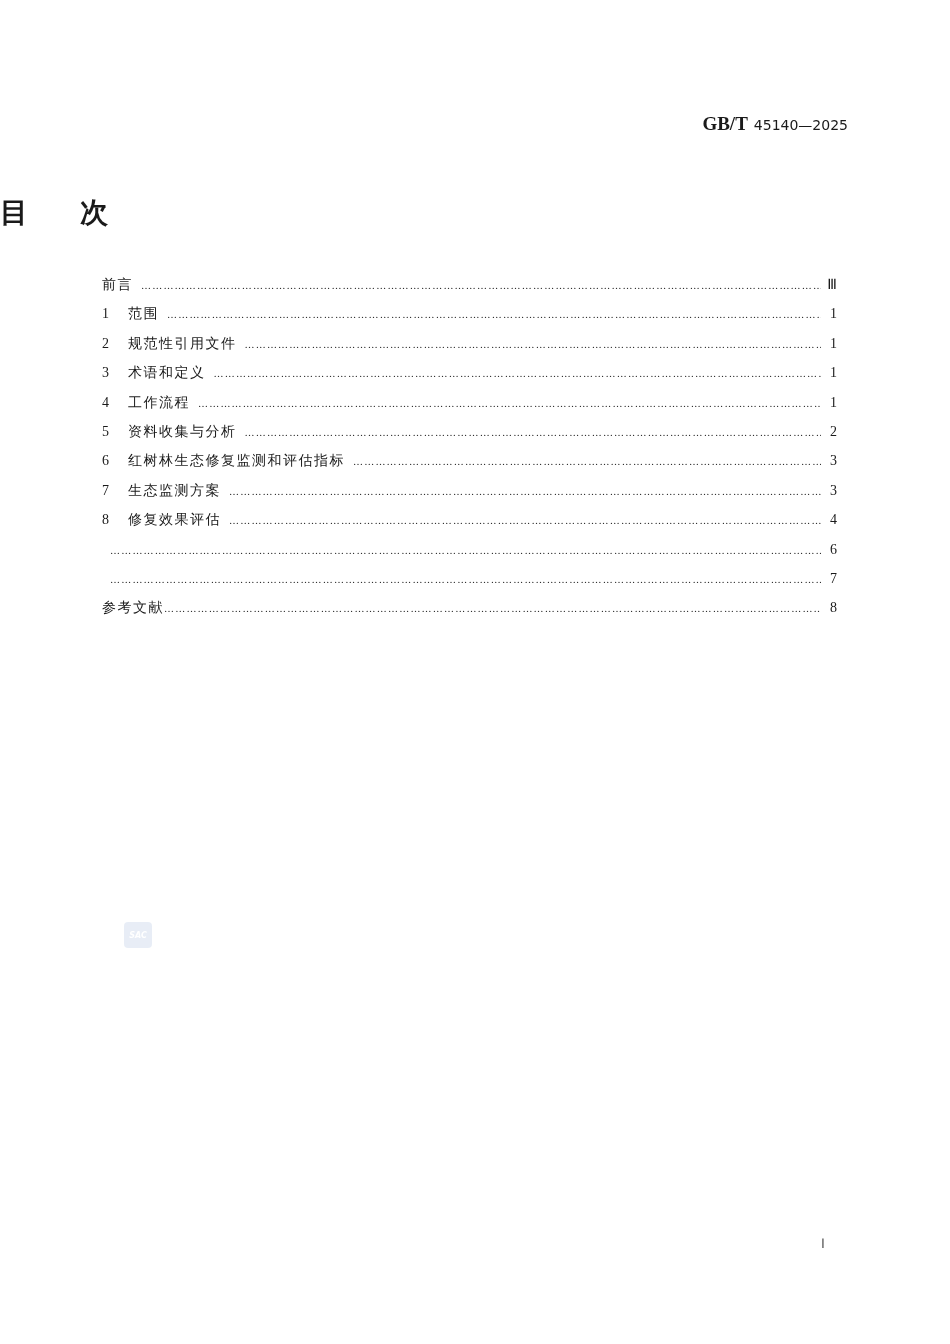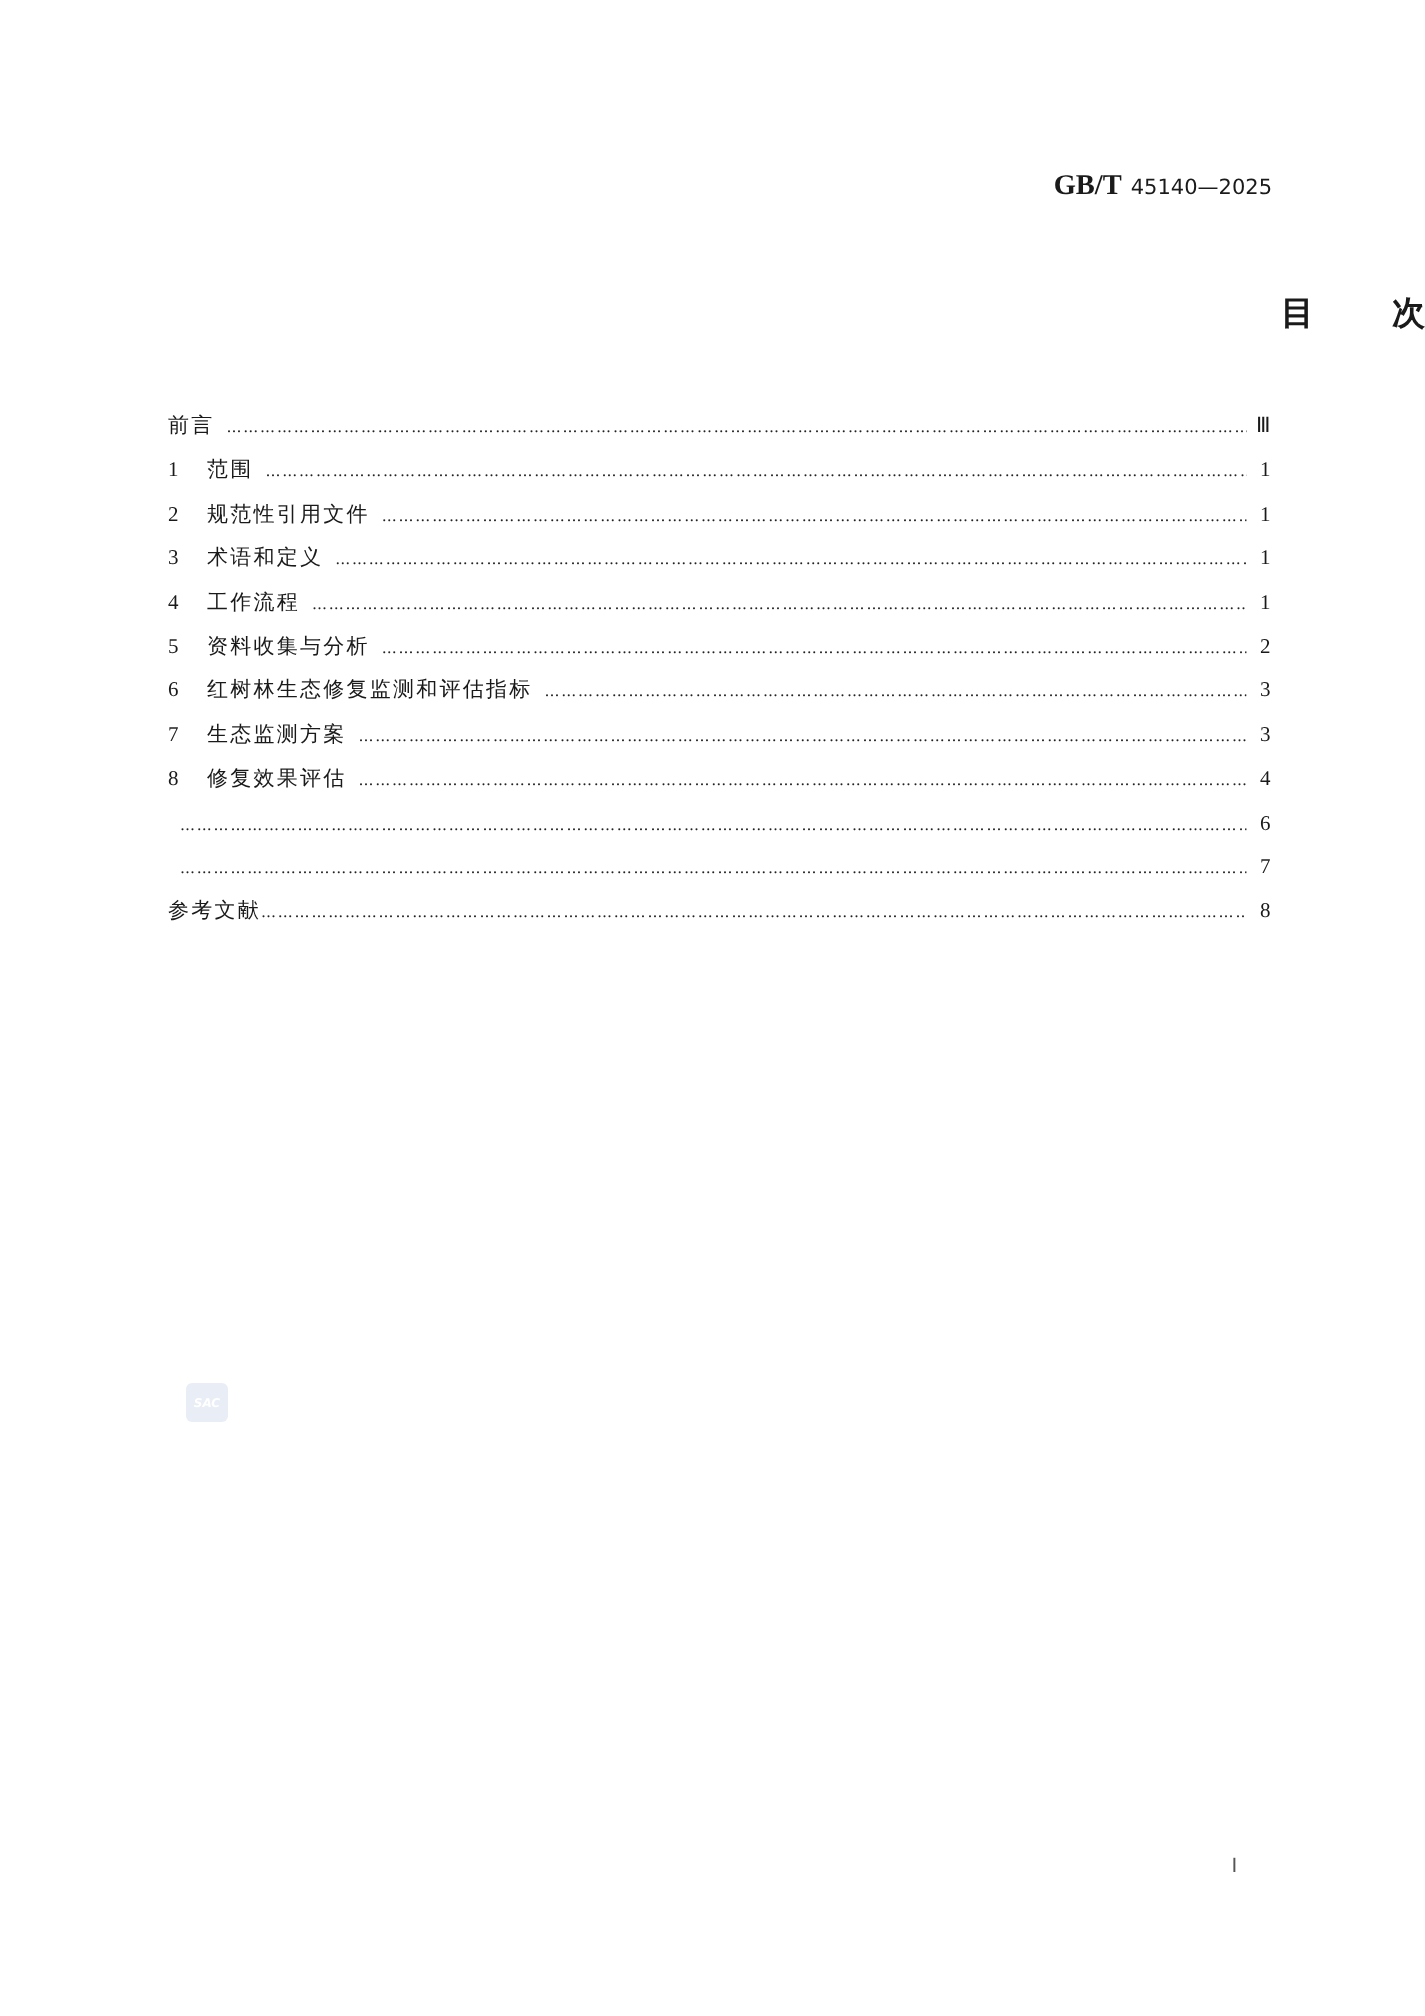--- a/index.html
+++ b/index.html
@@ -1,23 +1,23 @@
 <!DOCTYPE html>
 <html><head>
   <meta charset="utf-8">
   <style>
     html, body { margin: 0; padding: 0; background: #ffffff; }
     body { width: 950px; height: 1344px; position: relative; overflow: hidden; font-family: "DejaVu Serif", "Liberation Serif", serif; color: #1a1a1a; }
     .std-code { position: absolute; right: 102px; top: 113px; font-size: 14px; white-space: nowrap; }
     .std-code .prefix { font-family: "Liberation Serif", "DejaVu Serif", serif; font-weight: bold; font-size: 19px; }
     .std-code .num { font-family: "DejaVu Sans", "Liberation Sans", sans-serif; font-size: 14px; margin-left: 6px; }
-    .toc-title { position: absolute; top: 194px; left: 0; width: 950px; text-align: right; font-family: "DejaVu Sans", sans-serif; font-size: 22px; font-weight: bold; letter-spacing: 0; }
+    .toc-title { position: absolute; top: 194px; left: 0; width: 950px; text-align: left; font-family: "DejaVu Sans", sans-serif; font-size: 28px; font-weight: bold; letter-spacing: 0; }
     .toc-title span { display: inline-block; }
     .toc-title .gap { width: 52px; }
-    .toc { position: absolute; left: 112px; top: 270px; width: 735px; }
+    .toc { position: absolute; left: 102px; top: 270px; width: 735px; }
     .toc-row { display: flex; align-items: baseline; height: 29.4px; font-size: 14px; line-height: 29.4px; }
     .toc-row .label { white-space: nowrap; letter-spacing: 1.5px; }
     .toc-row .label .num { display: inline-block; width: 26px; font-family: "Liberation Serif", serif; letter-spacing: 0; }
     .toc-row .dots { flex: 1; overflow: hidden; white-space: nowrap; margin: 0 6px 0 8px; letter-spacing: 1.2px; color: #222; font-size: 10px; }
     .toc-row .dots.tight { margin-left: 0; }
     .toc-row .page { font-family: "Liberation Serif", serif; font-size: 14px; min-width: 10px; text-align: right; }
     .watermark { position: absolute; left: 124px; top: 922px; width: 28px; height: 26px; background: #e6ecf6; border-radius: 4px; color: #ffffff; font-family: "DejaVu Sans", sans-serif; font-size: 8px; font-weight: bold; font-style: italic; display: flex; align-items: center; justify-content: center; opacity: 0.9; }
     .page-footer { position: absolute; left: 821px; top: 1236px; font-family: "Liberation Serif", serif; font-size: 13px; color: #555; }
   </style>
 </head>

